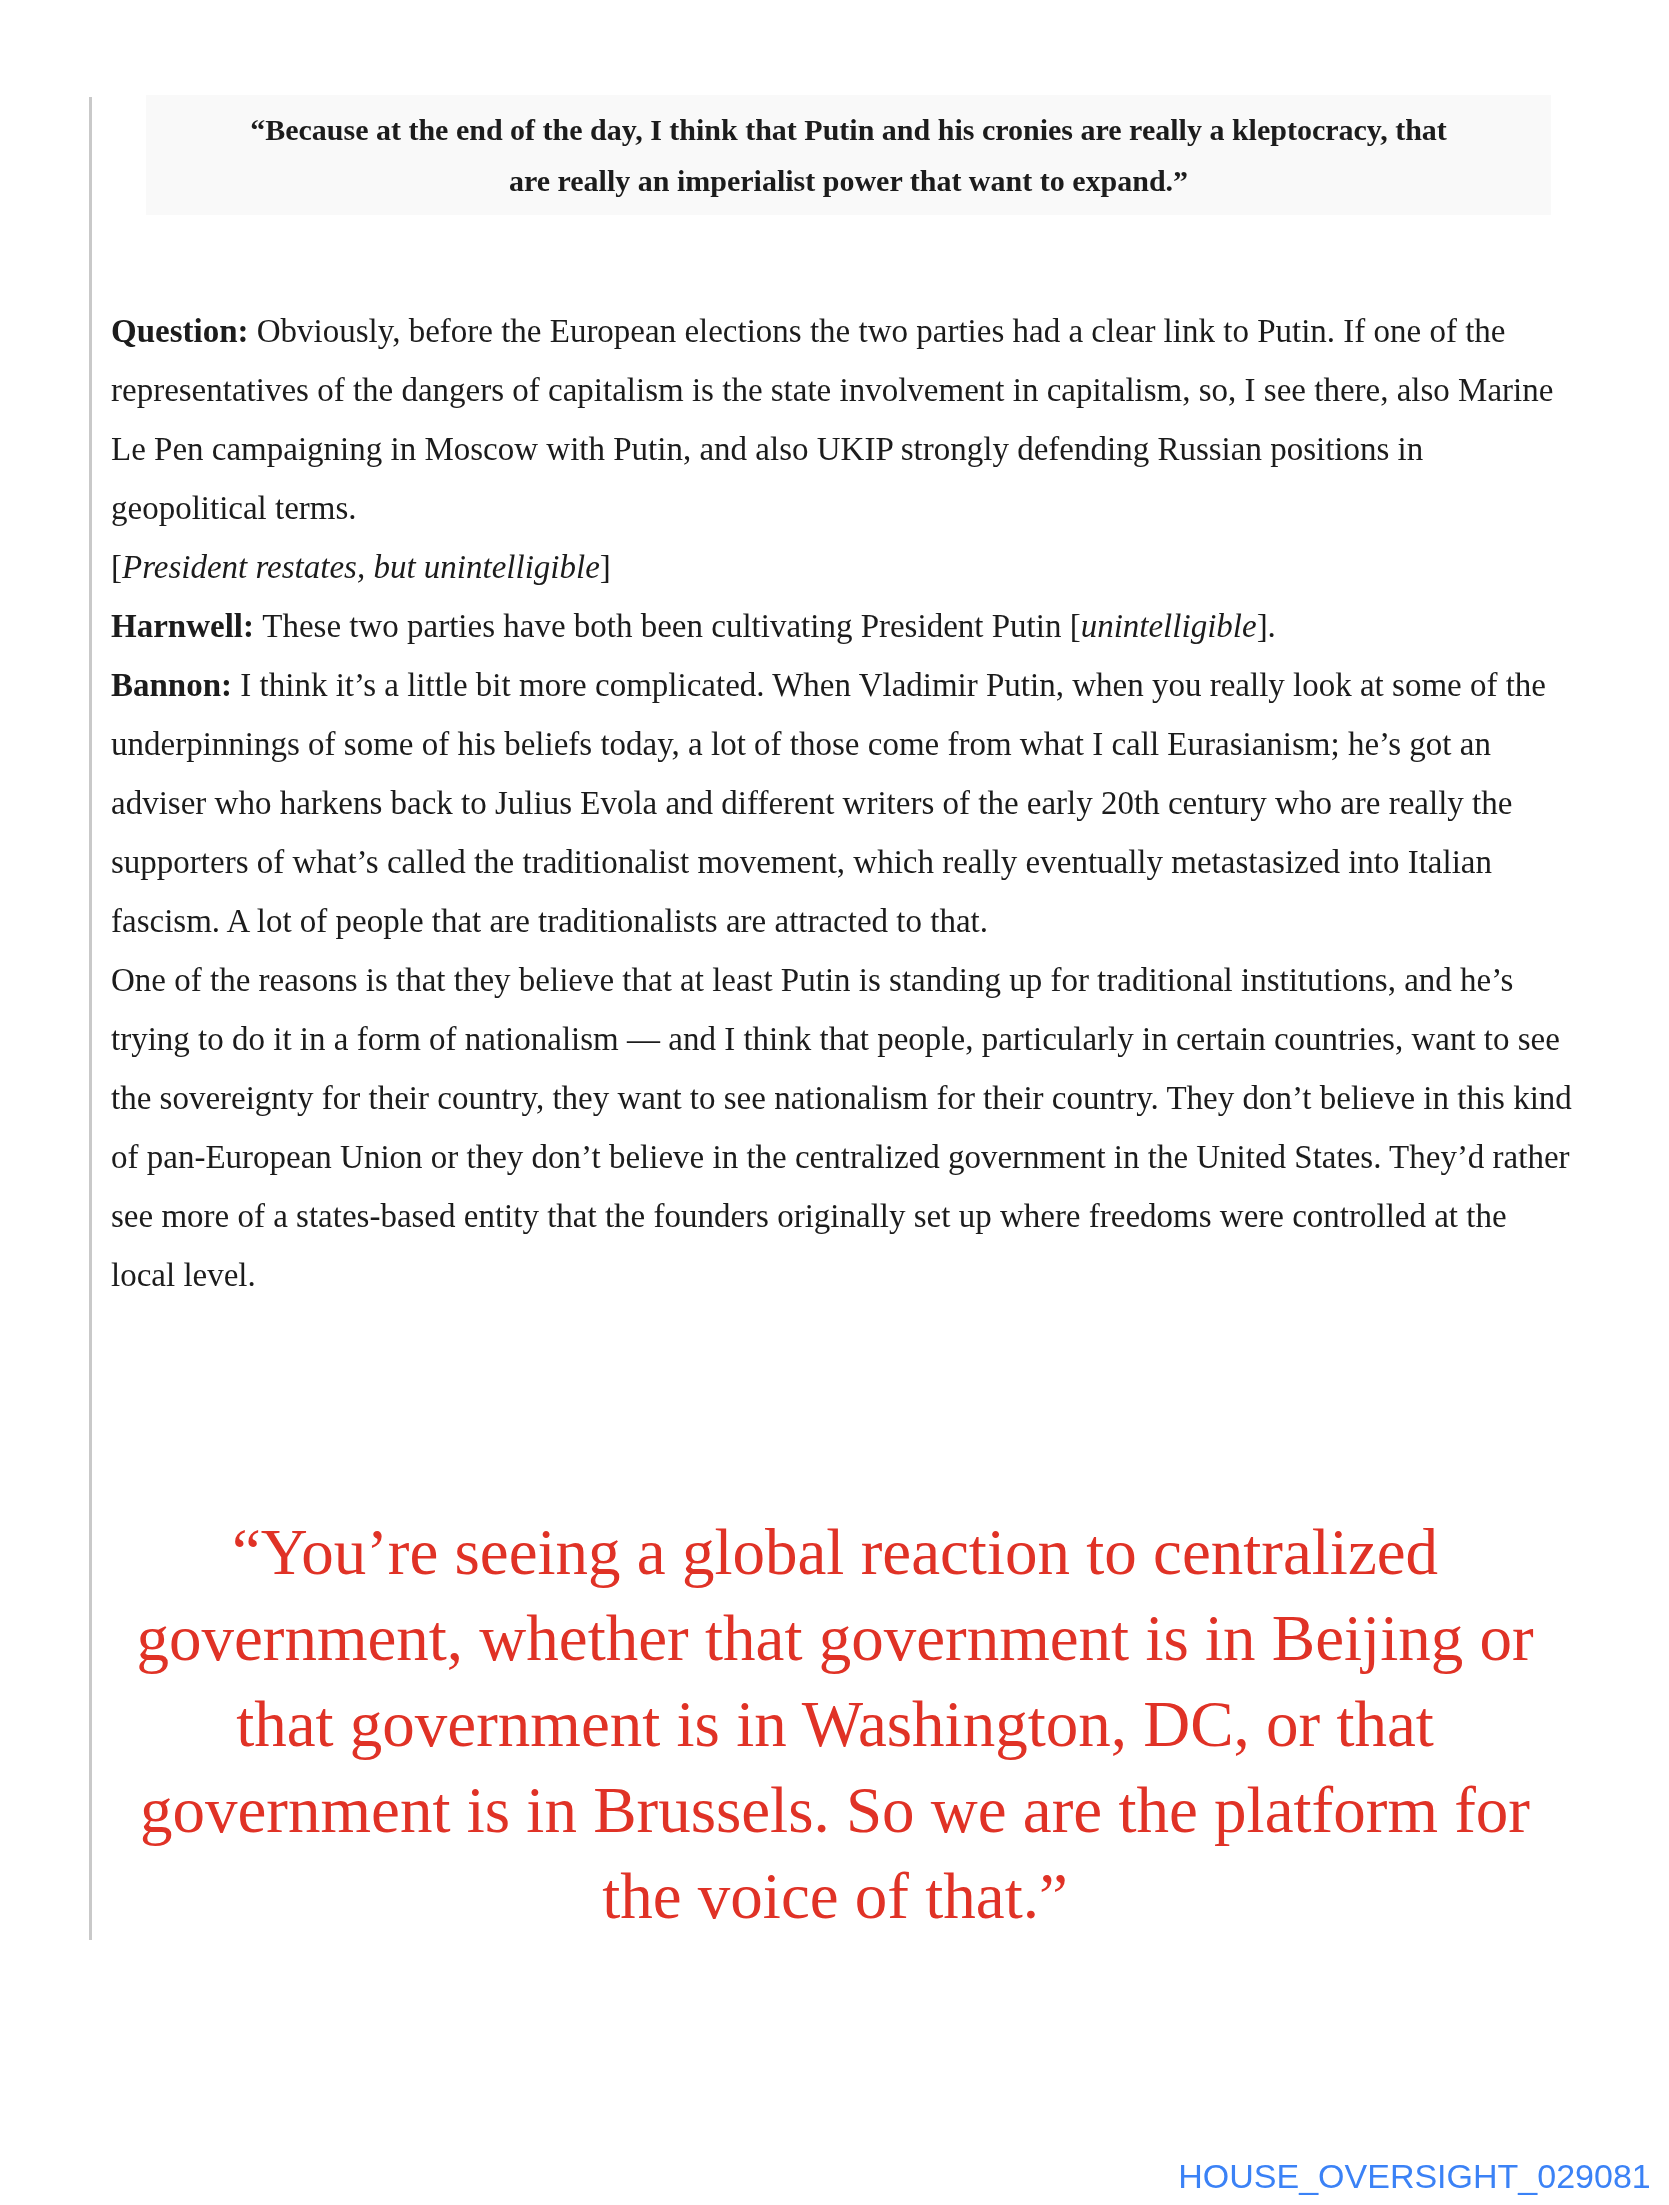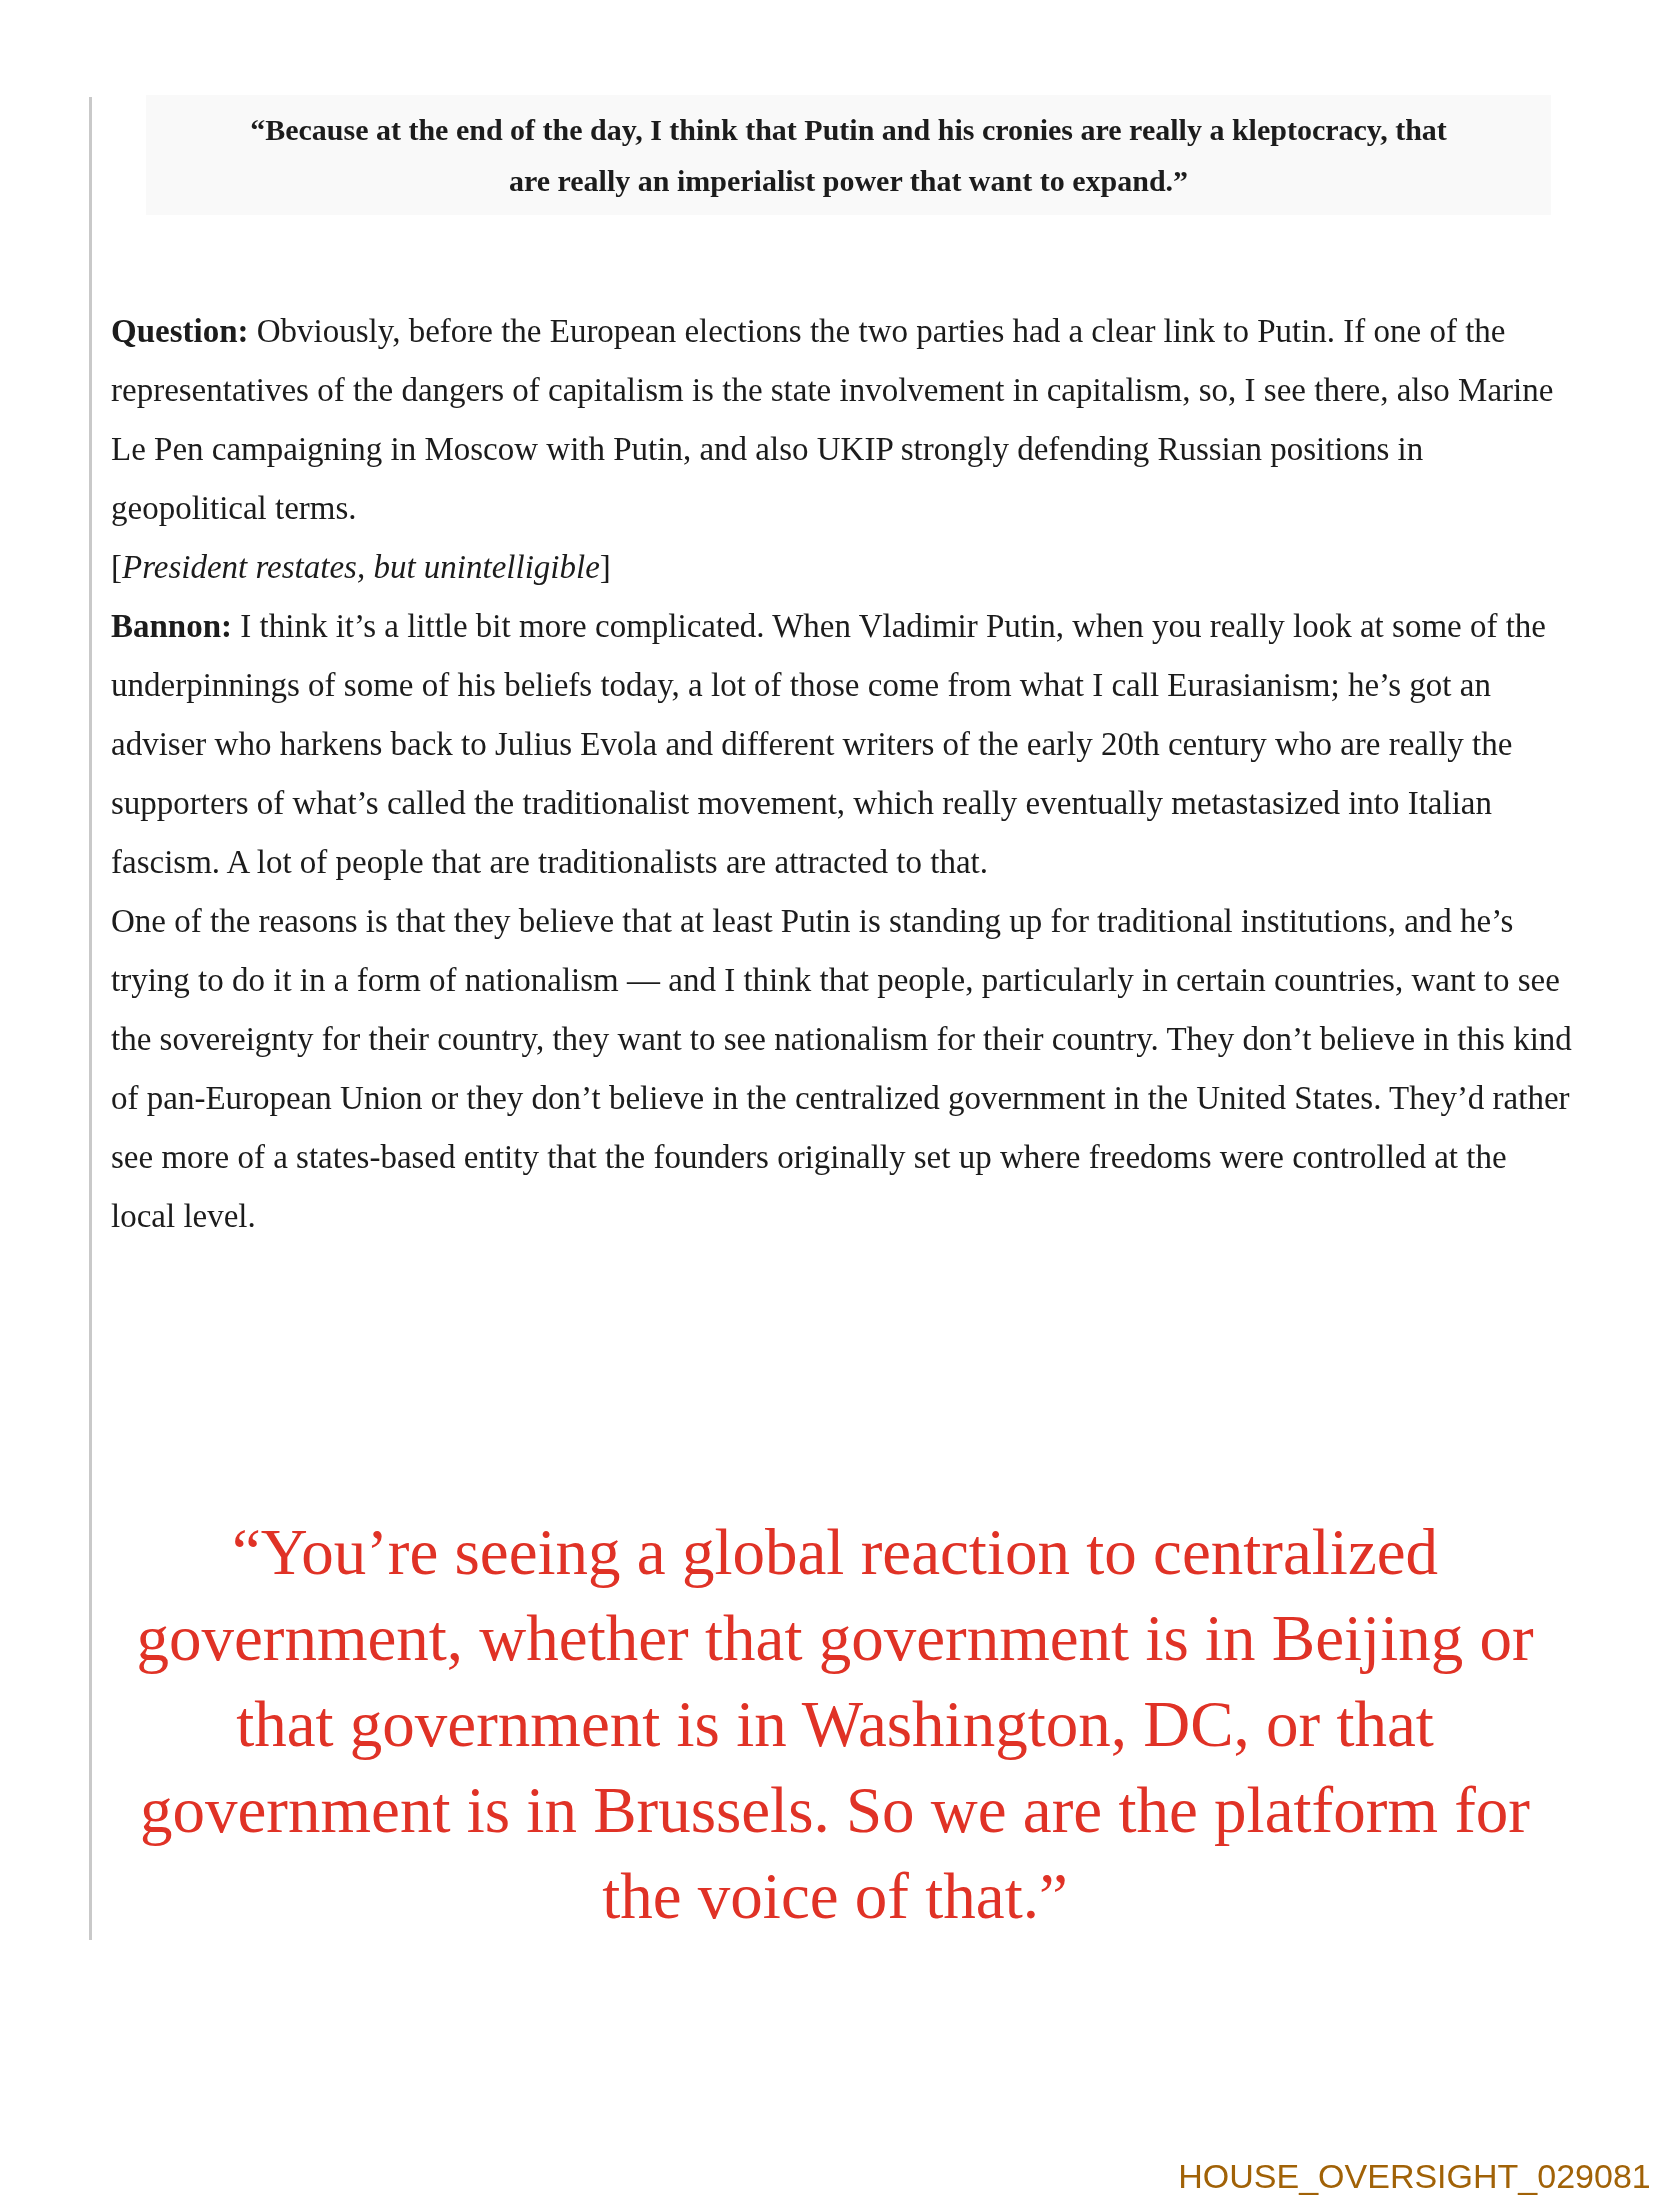--- a/index.html
+++ b/index.html
@@ -64,36 +64,37 @@
     font-weight: 400;
     color: var(--red-quote, #e03226);
   }
   .bates {
     position: absolute;
     top: 2157px;
     right: 18.3px;
     font-family: "Liberation Sans", "DejaVu Sans", sans-serif;
     font-size: 34px;
     line-height: 39px;
-    color: #a16207;
+    color: #3b82f6;
     letter-spacing: 0px;
   }
 </style>
 </head>
 <body>
 
 <div class="page">
 
   <div class="left-rule"></div>
 
   <div class="top-quote">“Because at the end of the day, I think that Putin and his cronies are really a kleptocracy, that are really an imperialist power that want to expand.”</div>
 
   <div class="transcript">
       <p><span class="b">Question: </span><span>Obviously, before the European elections the two parties had a clear link to Putin. If one of the representatives of the dangers of capitalism is the state involvement in capitalism, so, I see there, also Marine Le Pen campaigning in Moscow with Putin, and also UKIP strongly defending Russian positions in geopolitical terms.</span></p>
       <p><span>[</span><span class="i">President restates, but unintelligible</span><span>]</span></p>
+      <p><span class="b">Harnwell: </span><span>These two parties have both been cultivating President Putin [</span><span class="i">unintelligible</span><span>].</span></p>
       <p><span class="b">Bannon: </span><span>I think it’s a little bit more complicated. When Vladimir Putin, when you really look at some of the underpinnings of some of his beliefs today, a lot of those come from what I call Eurasianism; he’s got an adviser who harkens back to Julius Evola and different writers of the early 20th century who are really the supporters of what’s called the traditionalist movement, which really eventually metastasized into Italian fascism. A lot of people that are traditionalists are attracted to that.</span></p>
       <p><span>One of the reasons is that they believe that at least Putin is standing up for traditional institutions, and he’s trying to do it in a form of nationalism — and I think that people, particularly in certain countries, want to see the sovereignty for their country, they want to see nationalism for their country. They don’t believe in this kind of pan-European Union or they don’t believe in the centralized government in the United States. They’d rather see more of a states-based entity that the founders originally set up where freedoms were controlled at the local level.</span></p>
     </div>
 
   <div class="red-quote">“You’re seeing a global reaction to centralized government, whether that government is in Beijing or that government is in Washington, DC, or that government is in Brussels. So we are the platform for the voice of that.”</div>
 
   <div class="bates">HOUSE_OVERSIGHT_029081</div>
 
 </div>
 

